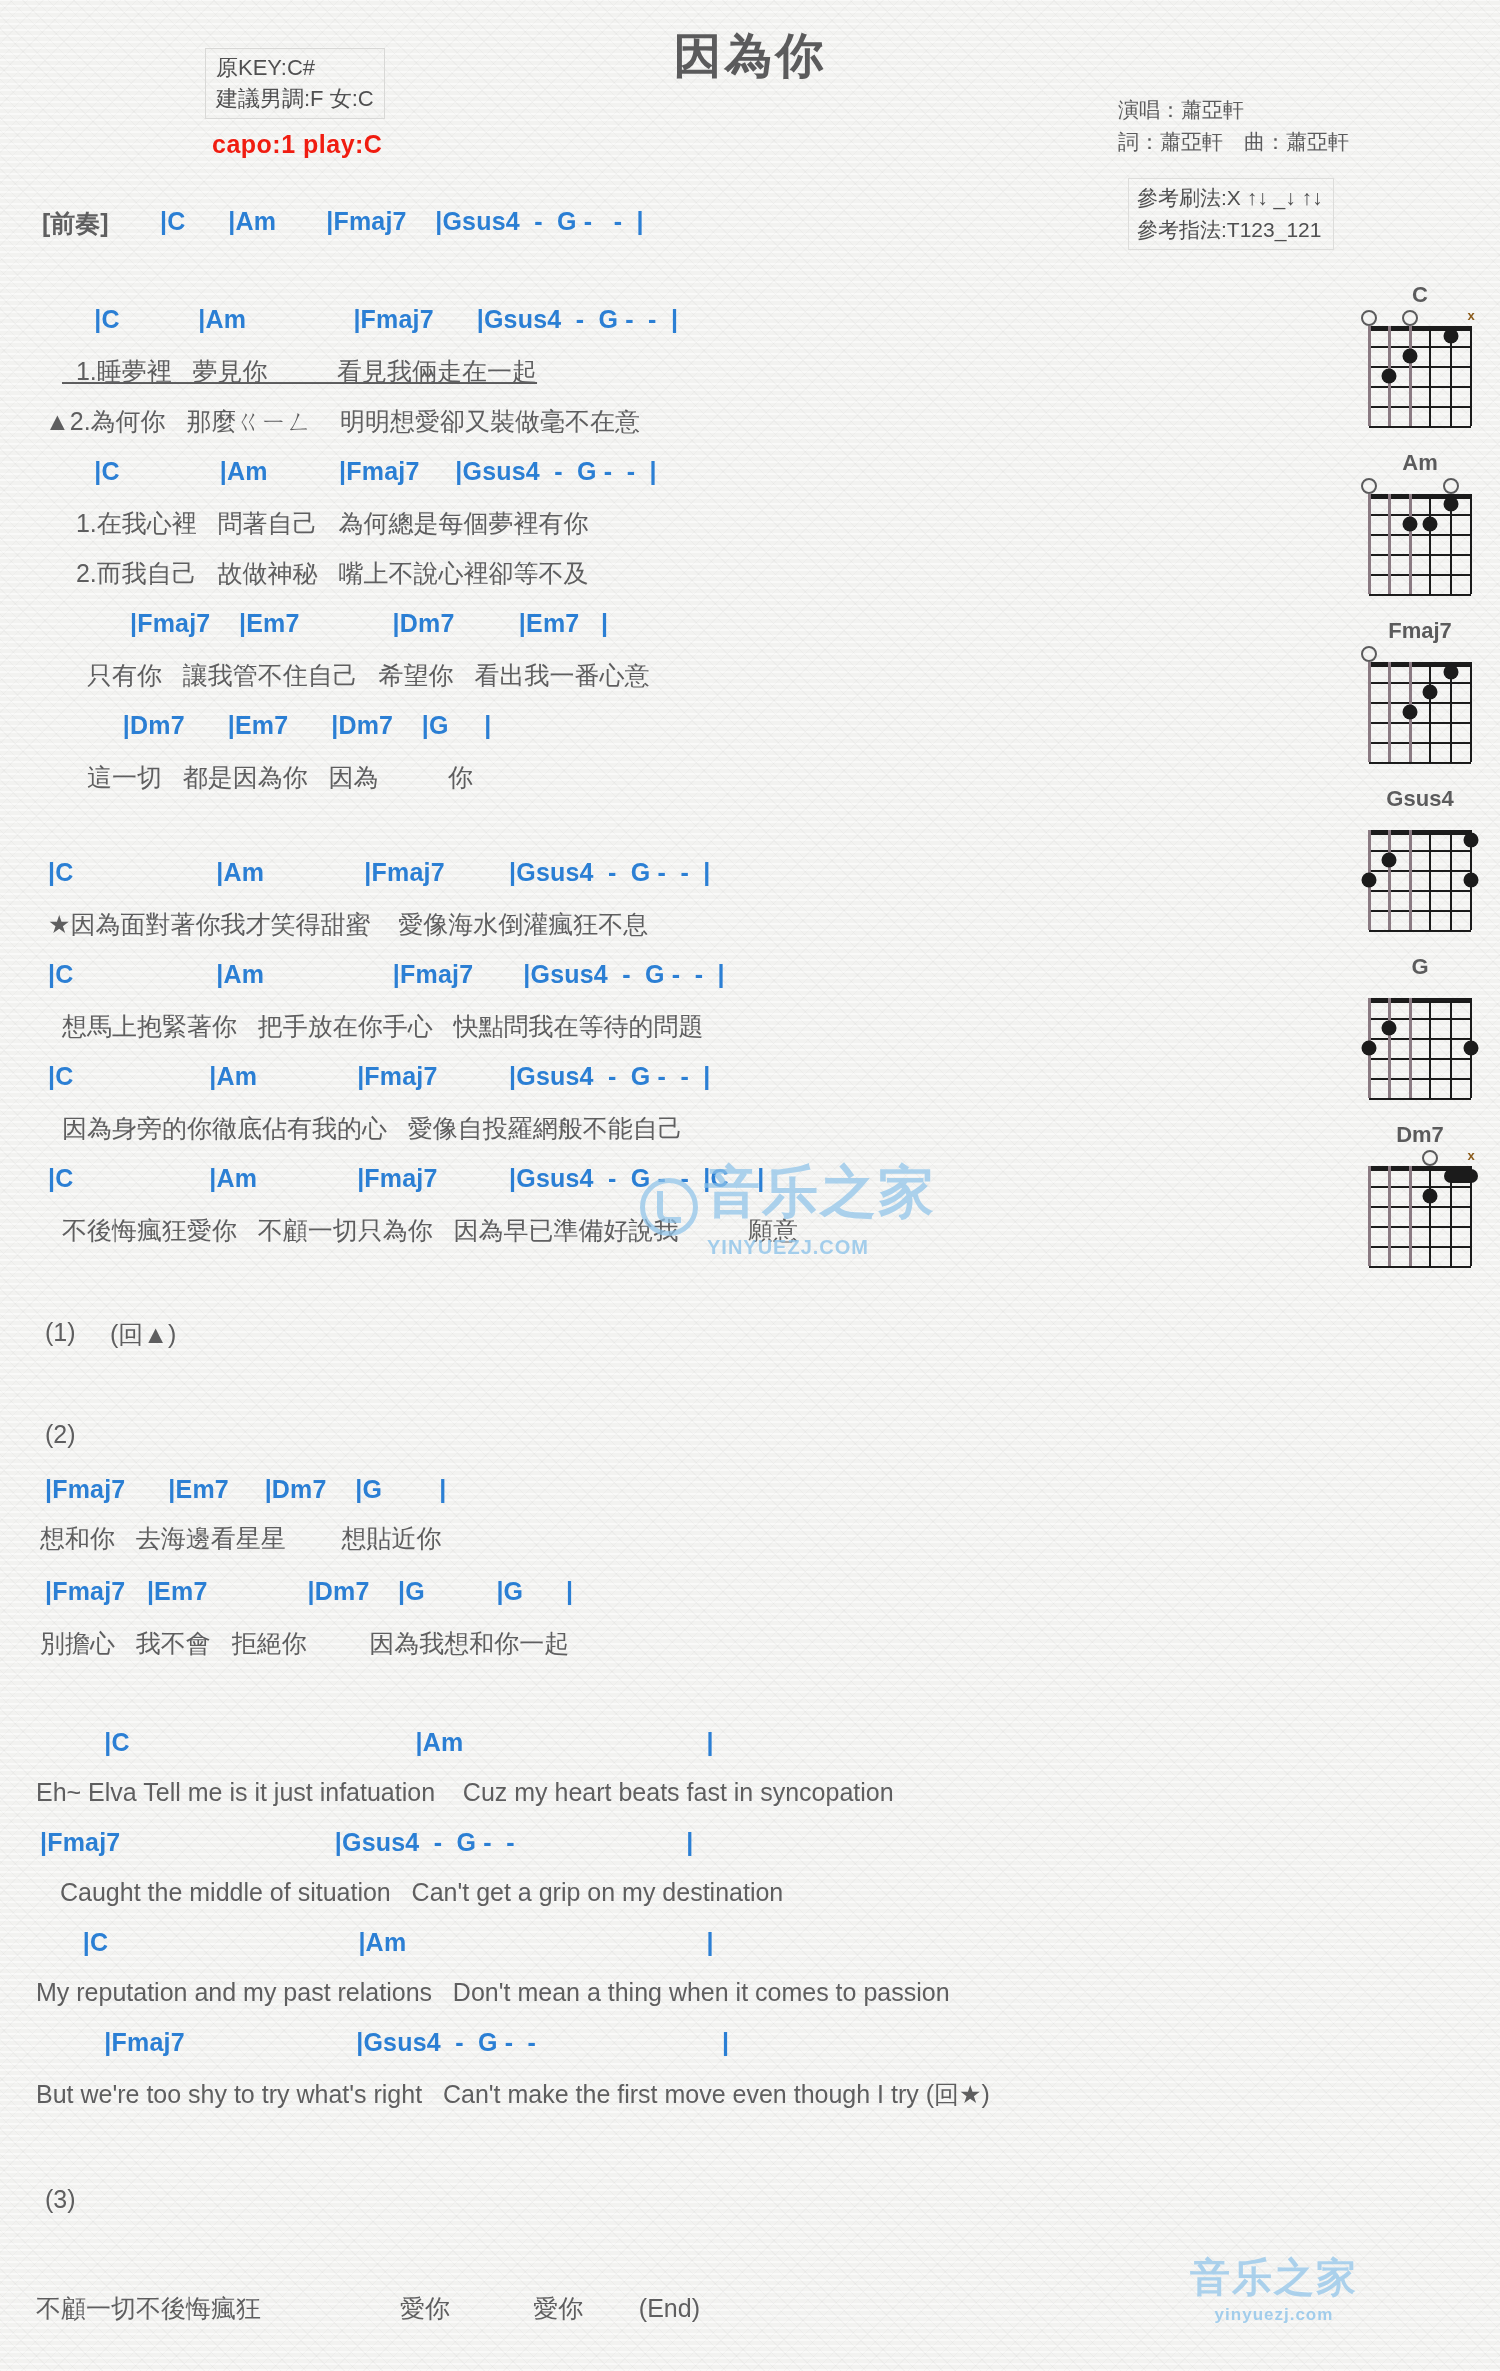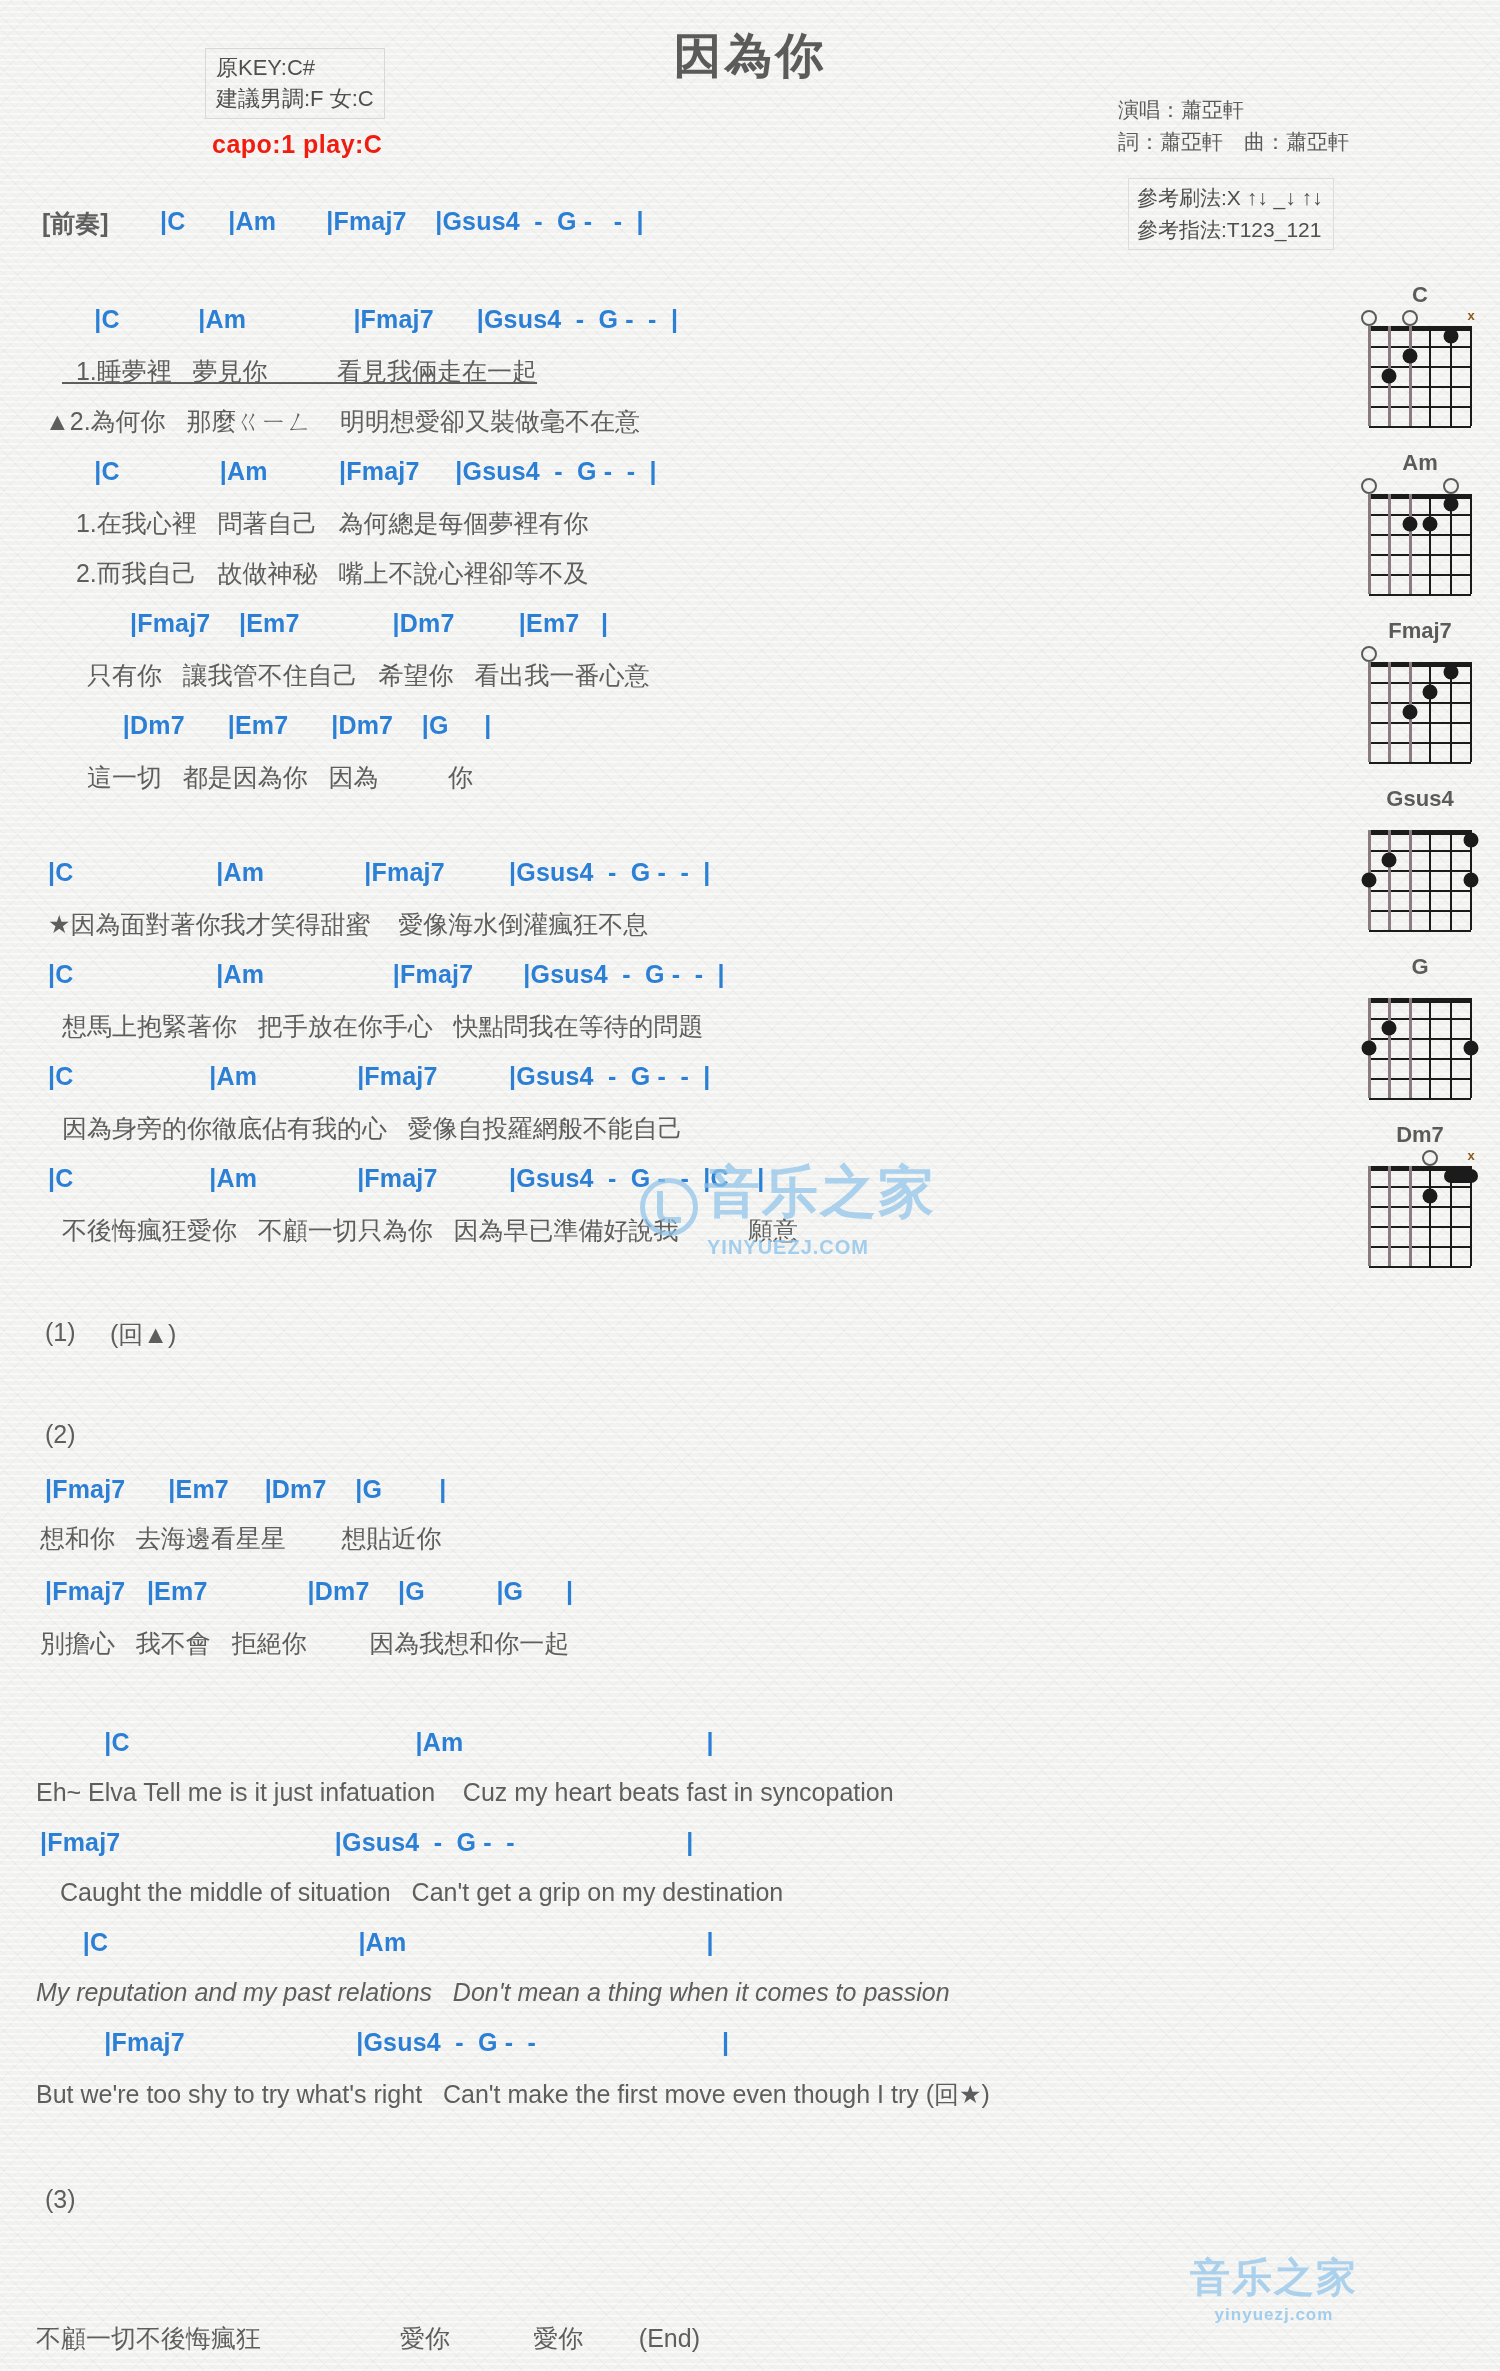--- a/index.html
+++ b/index.html
@@ -185,28 +185,28 @@
   <div class="line chordline" style="left:45px;top:1577px;">|Fmaj7   |Em7              |Dm7    |G          |G      |</div>
   <div class="line lyricline" style="left:40px;top:1627px;">別擔心   我不會   拒絕你         因為我想和你一起</div>
 
   <div class="line chordline" style="left:40px;top:1728px;">         |C                                        |Am                                  |</div>
   <div class="line lyricline" style="left:36px;top:1778px;">Eh~ Elva Tell me is it just infatuation    Cuz my heart beats fast in syncopation</div>
 
   <div class="line chordline" style="left:40px;top:1828px;">|Fmaj7                              |Gsus4  -  G -  -                        |</div>
   <div class="line lyricline" style="left:36px;top:1878px;margin-left:24px;">Caught the middle of situation   Can't get a grip on my destination</div>
 
   <div class="line chordline" style="left:40px;top:1928px;">      |C                                   |Am                                          |</div>
-  <div class="line lyricline" style="left:36px;top:1978px;font-style:italic;">My reputation and my past relations   Don't mean a thing when it comes to passion</div>
+  <div class="line lyricline" style="left:36px;top:1978px;">My reputation and my past relations   Don't mean a thing when it comes to passion</div>
 
   <div class="line chordline" style="left:40px;top:2028px;">         |Fmaj7                        |Gsus4  -  G -  -                          |</div>
   <div class="line lyricline" style="left:36px;top:2078px;">But we're too shy to try what's right   Can't make the first move even though I try (回★)</div>
 
   <div class="line marker" style="left:45px;top:2185px;">(3)</div>
 
-  <div class="line lyricline" style="left:36px;top:2292px;margin-top:30px;">不顧一切不後悔瘋狂                    愛你            愛你        (End)</div>
+  <div class="line lyricline" style="left:36px;top:2292px;">不顧一切不後悔瘋狂                    愛你            愛你        (End)</div>
 
 </div>
 
 <div class="diagrams" id="diagram-column">
     <div class="diagram">
       <div class="cname">C</div>
       <div class="grid-wrap">
         <div class="marks">
           <div class="xmark" style="left: 102px;">x</div>
           <div class="omark" style="left: 40.8px;"></div>

